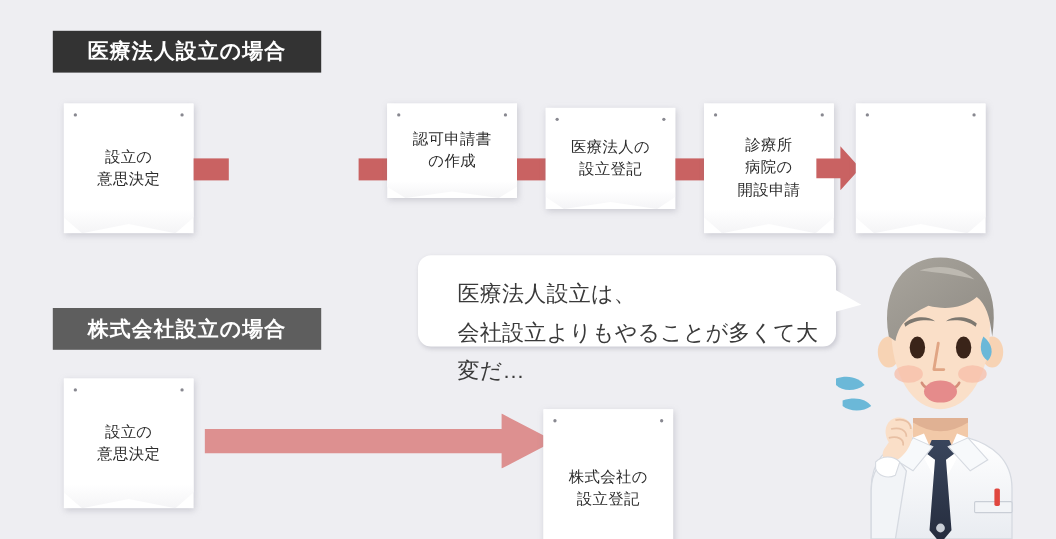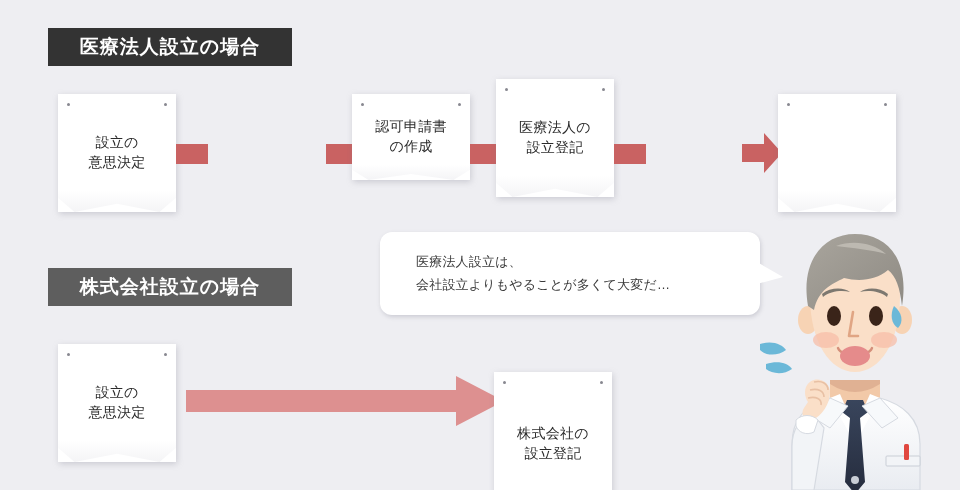--- a/index.html
+++ b/index.html
@@ -32,21 +32,21 @@
     color: #ffffff;
     font-size: 19px;
     font-weight: bold;
     letter-spacing: 1px;
     white-space: nowrap;
   }
   .badge-dark { background: #333333; }
   .badge-mid  { background: #5e5e5e; }
 
   #badge-medical   { left: 48px; top: 28px;  width: 244px; height: 38px; }
-  #badge-corporate { left: 48px; top: 268px; width: 244px; height: 38px; }
+  #badge-corporate { left: 48px; top: 280px; width: 244px; height: 38px; }
 
   
   .note {
     position: absolute;
     background: #ffffff;
     filter: drop-shadow(1px 2px 3px rgba(120,120,135,0.30));
   }
   .note-inner {
     position: absolute;
     inset: 0;
@@ -117,21 +117,21 @@
     left: 757px;
     top: 262px;
     width: 26px;
     height: 34px;
   }
   #speech-tail svg { display: block; }
   .bubble-text {
     position: absolute;
     left: 36px;
     top: 19px;
-    font-size: 13px;
+    font-size: 20px;
     line-height: 1.75;
     color: #3a3a3a;
     white-space: pre-line;
     letter-spacing: 0.2px;
   }
 
   
   #doctor {
     position: absolute;
     left: 752px;
@@ -164,30 +164,38 @@
   <div class="note" style="left:352px; top:94px; width:118px; height:86px;">
     <div class="note-inner"></div>
     <span class="note-dot l"></span>
     <span class="note-dot r"></span>
     <div class="note-label">認可申請書
 の作成</div>
   </div>
 
   <div class="connector-bar" style="left:470px; top:144px; width:32px;"></div>
 
-  <div class="note" style="left:496px; top:79px; width:118px; height:118px;">
+  <div class="note" style="left:496px; top:98px; width:118px; height:92px;">
     <div class="note-inner"></div>
     <span class="note-dot l"></span>
     <span class="note-dot r"></span>
     <div class="note-label">医療法人の
 設立登記</div>
   </div>
 
   <div class="connector-bar" style="left:614px; top:144px; width:32px;"></div>
 
+  <div class="note" style="left:640px; top:94px; width:118px; height:118px;">
+    <div class="note-inner"></div>
+    <span class="note-dot l"></span>
+    <span class="note-dot r"></span>
+    <div class="note-label">診療所
+病院の
+開設申請</div>
+  </div>
 
   <div class="connector-arrow" style="left:742px; top:131px;">
     <svg width="40" height="44" viewBox="0 0 40 44">
       <path d="M0 13 L22 13 L22 2 L40 22 L22 42 L22 31 L0 31 Z" fill="#c96262"></path>
     </svg>
   </div>
 
   <div class="note" style="left:778px; top:94px; width:118px; height:118px;">
     <div class="note-inner"></div>
     <span class="note-dot l"></span>

